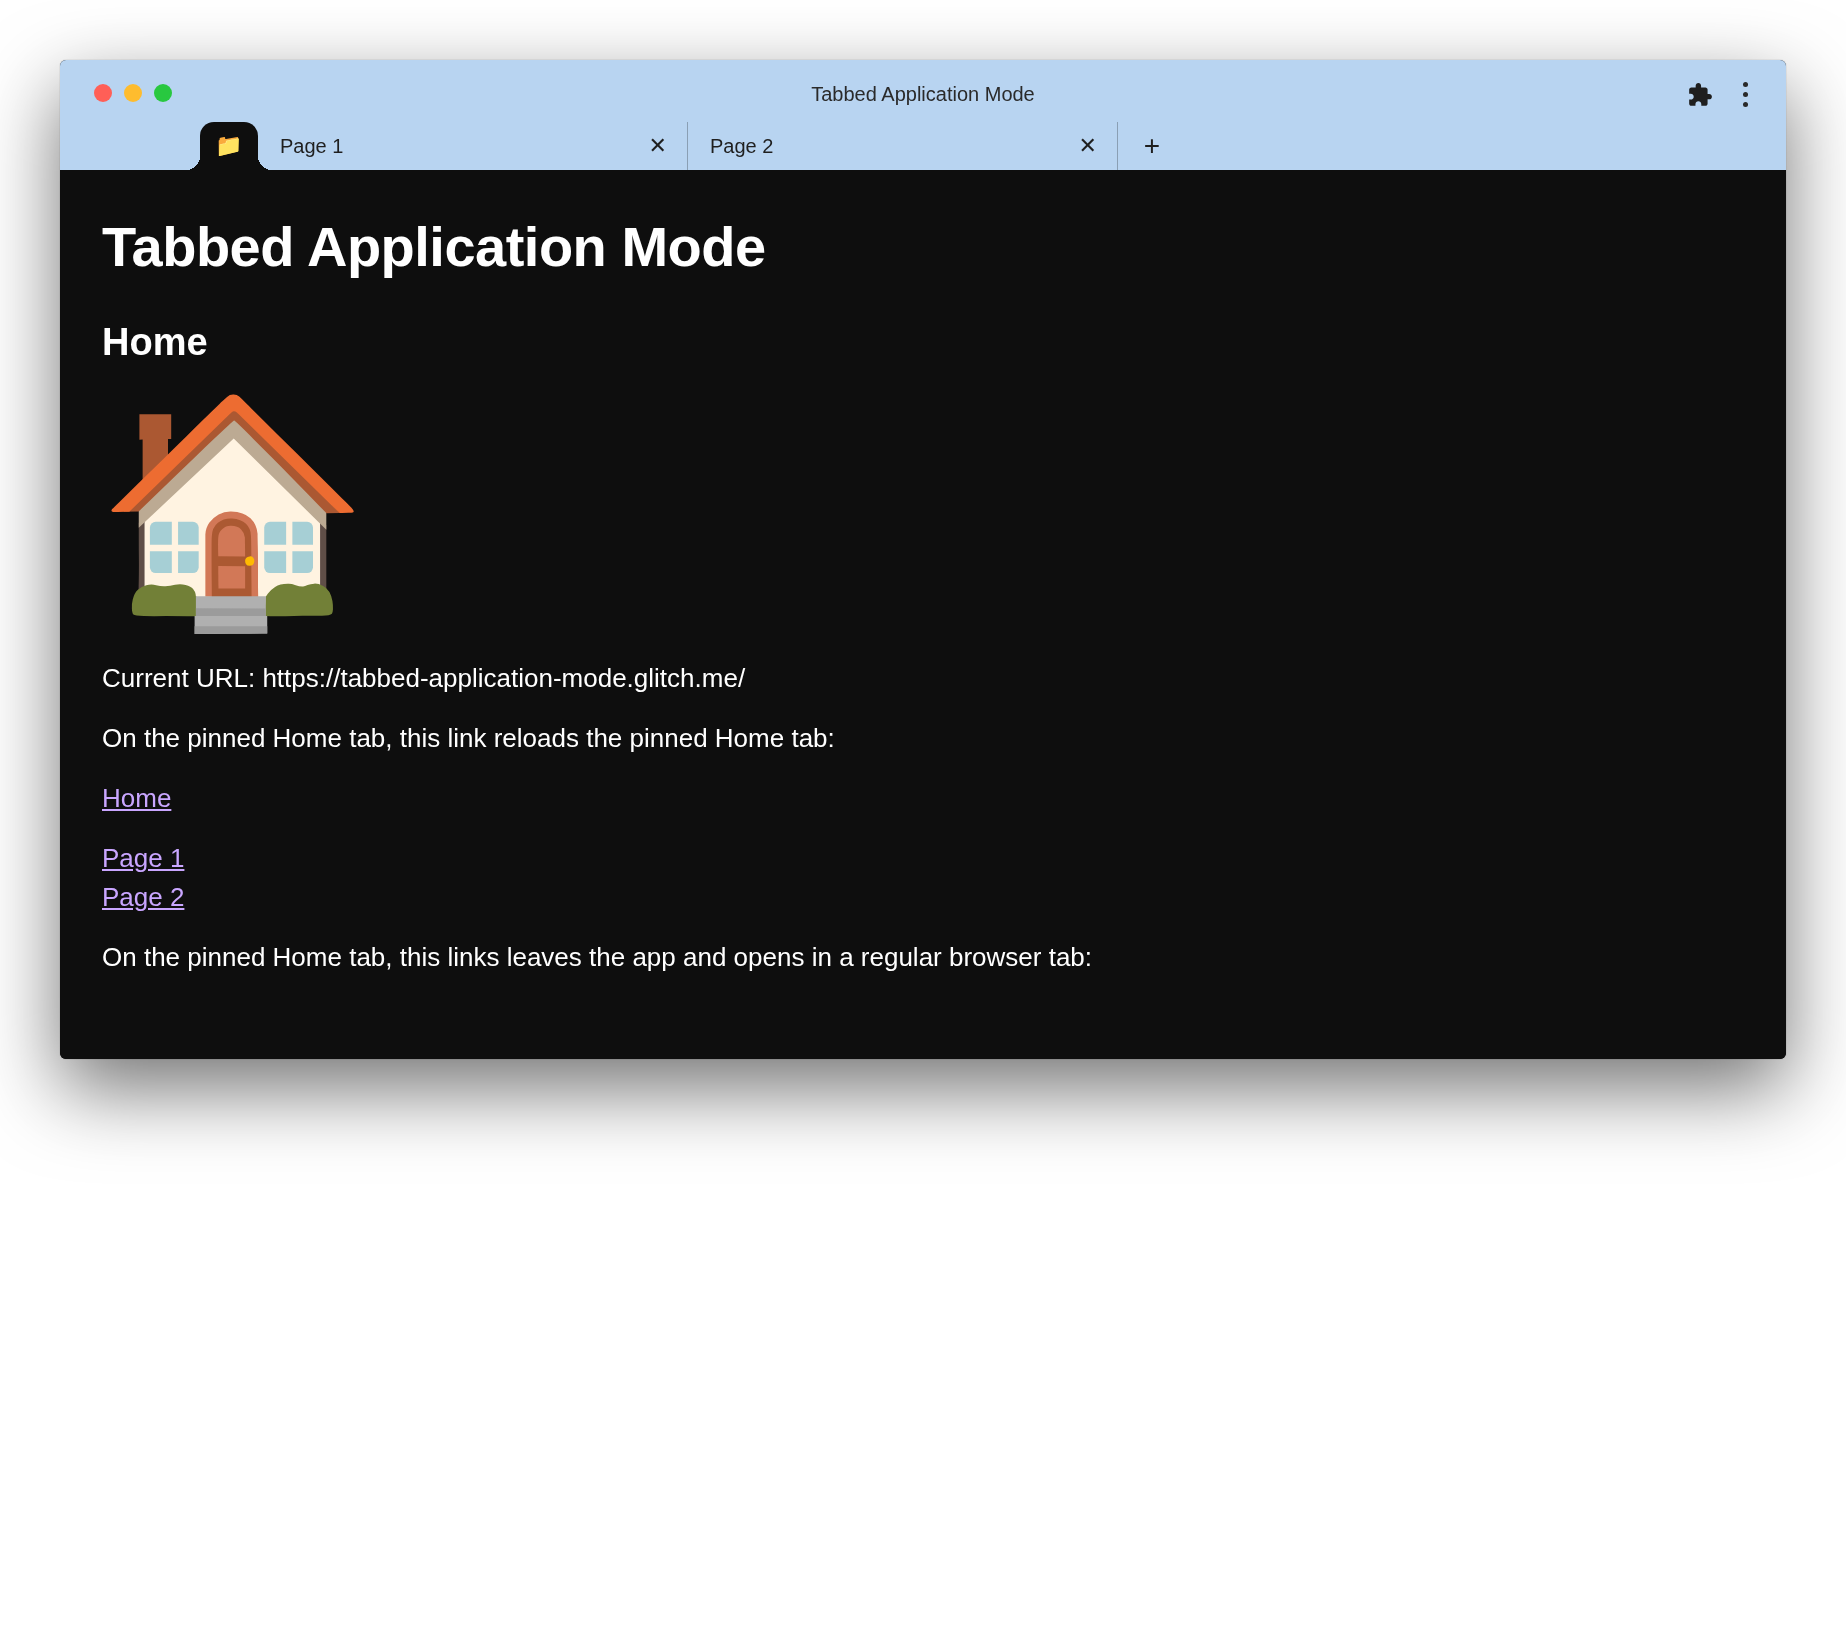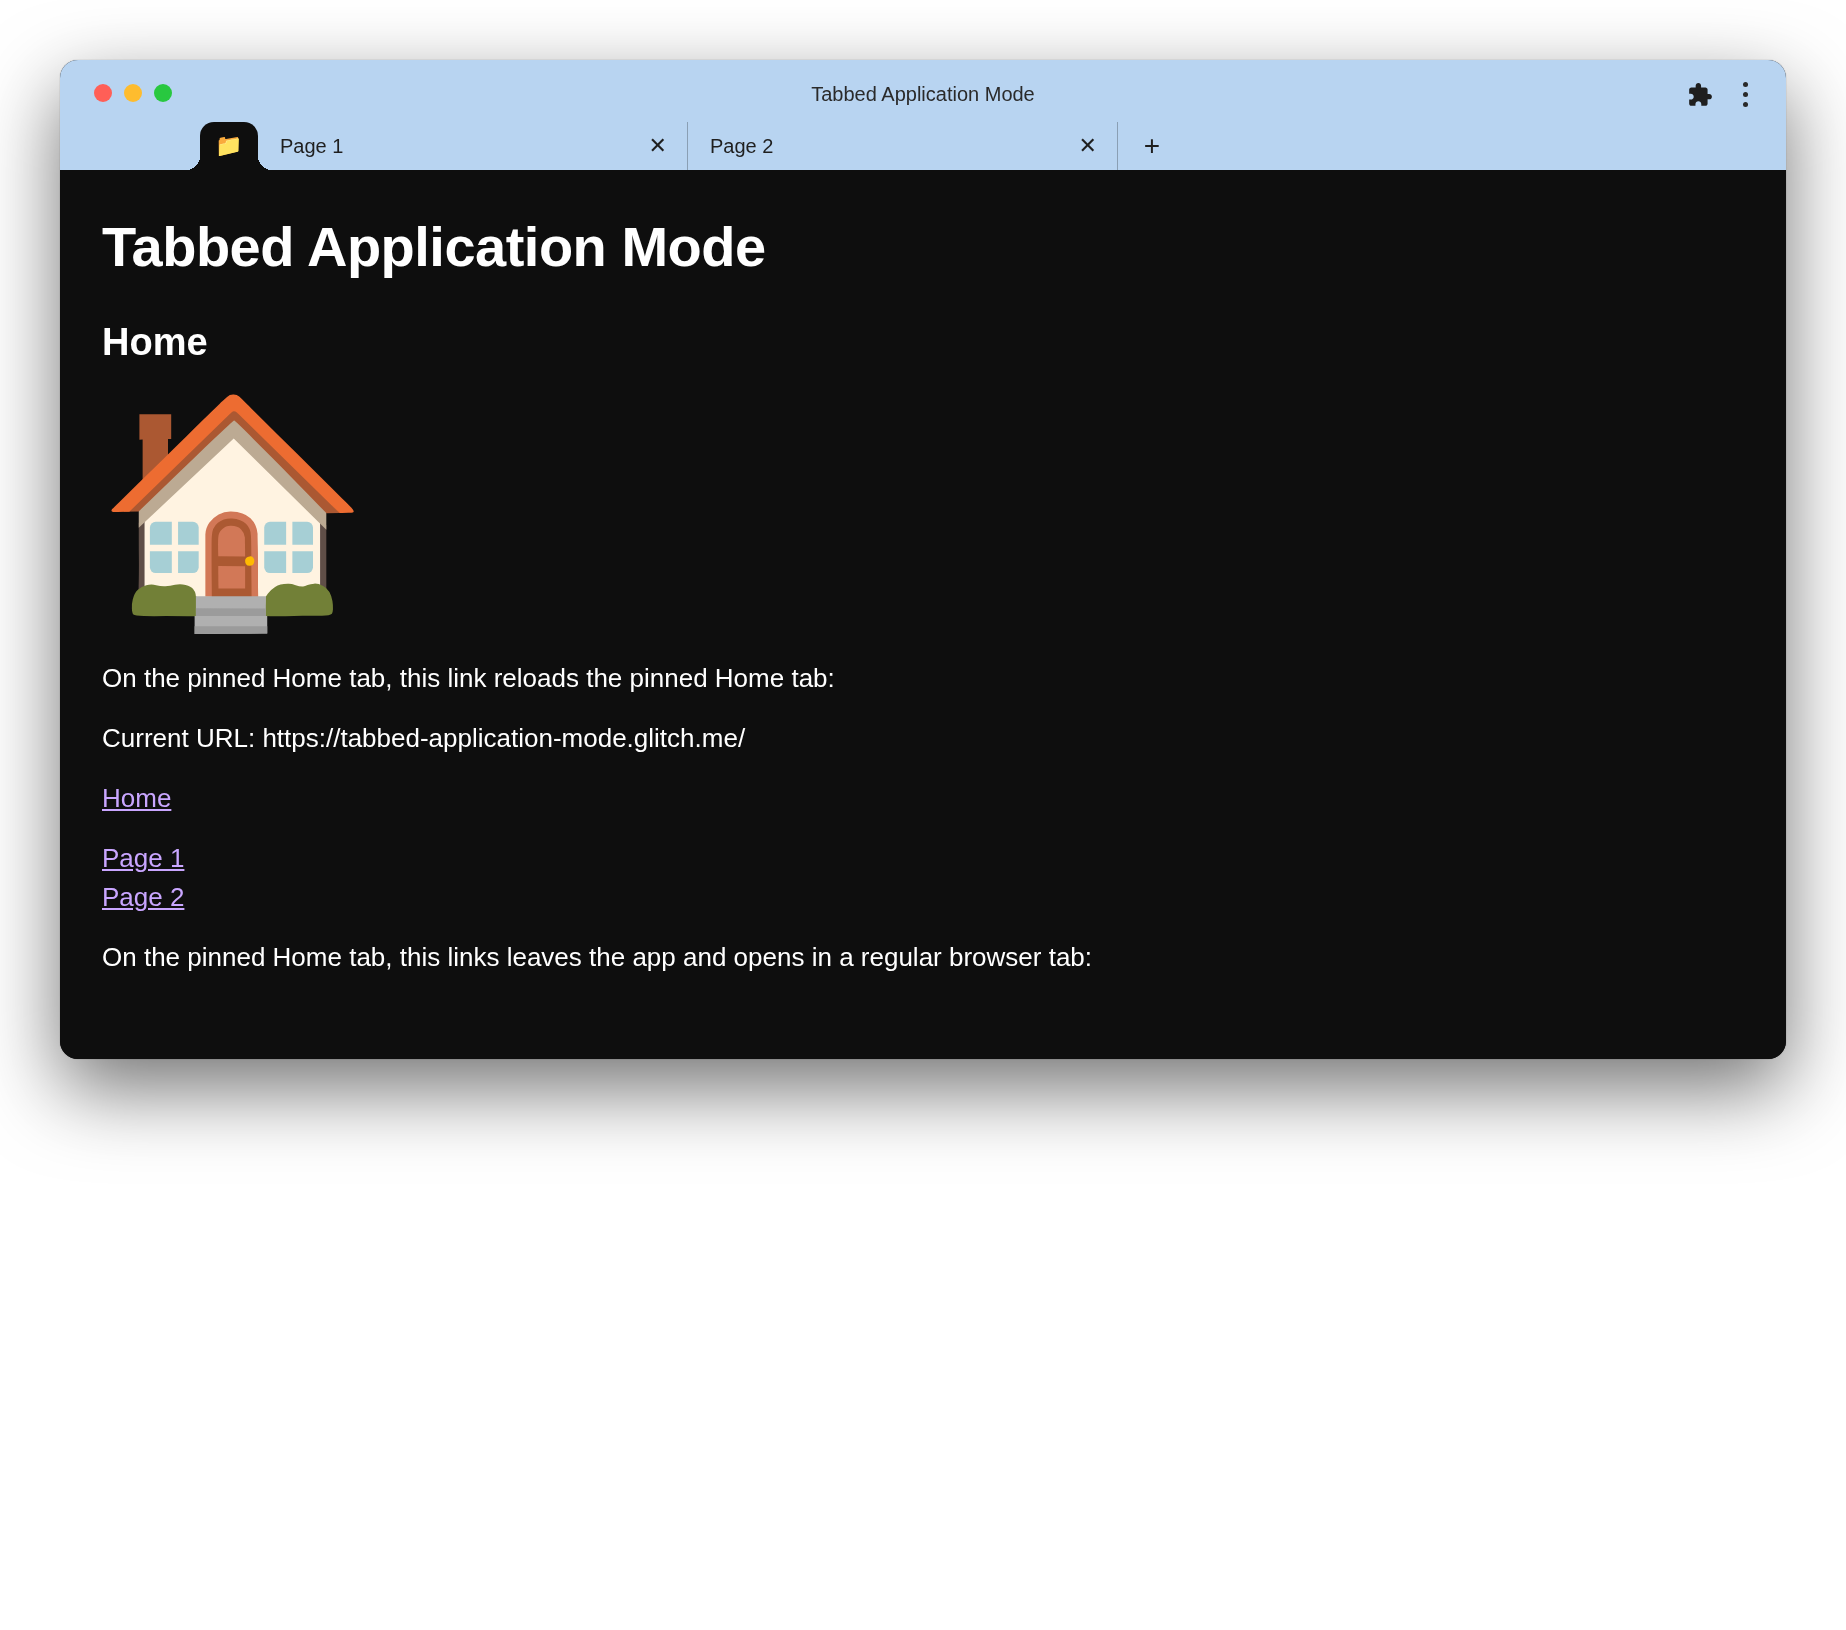--- a/index.html
+++ b/index.html
@@ -10,21 +10,21 @@
     display: flex;
     justify-content: center;
     align-items: flex-start;
   }
   .stage {
     width: 1846px;
     padding: 60px;
   }
   .window {
     width: 100%;
-    border-radius: 18px;
+    border-radius: 6px;
     overflow: hidden;
     box-shadow: 0 30px 80px rgba(0,0,0,0.55), 0 0 0 1px rgba(0,0,0,0.05);
     background: #0e0e0e;
   }
   
   .titlebar {
     background: #b8d4f1;
     padding: 14px 20px 0 20px;
     position: relative;
   }
@@ -199,25 +199,25 @@
         </div>
         <div class="newtab">+</div>
       </div>
     </div>
 
     <div class="content">
       <h1>Tabbed Application Mode</h1>
       <h2>Home</h2>
       <div class="hero">🏠</div>
 
-      <p>On the pinned Home tab, this link reloads the pinned Home tab:</p>
-
       <p>
         <span>Current URL: </span><span>https://tabbed-application-mode.glitch.me/</span>
       </p>
+
+      <p>On the pinned Home tab, this link reloads the pinned Home tab:</p>
       <p><a href="#">Home</a></p>
 
       <div class="linklist">
         <a href="#">Page 1</a>
         <a href="#">Page 2</a>
       </div>
 
       <p>On the pinned Home tab, this links leaves the app and opens in a regular browser tab:</p>
     </div>
 

